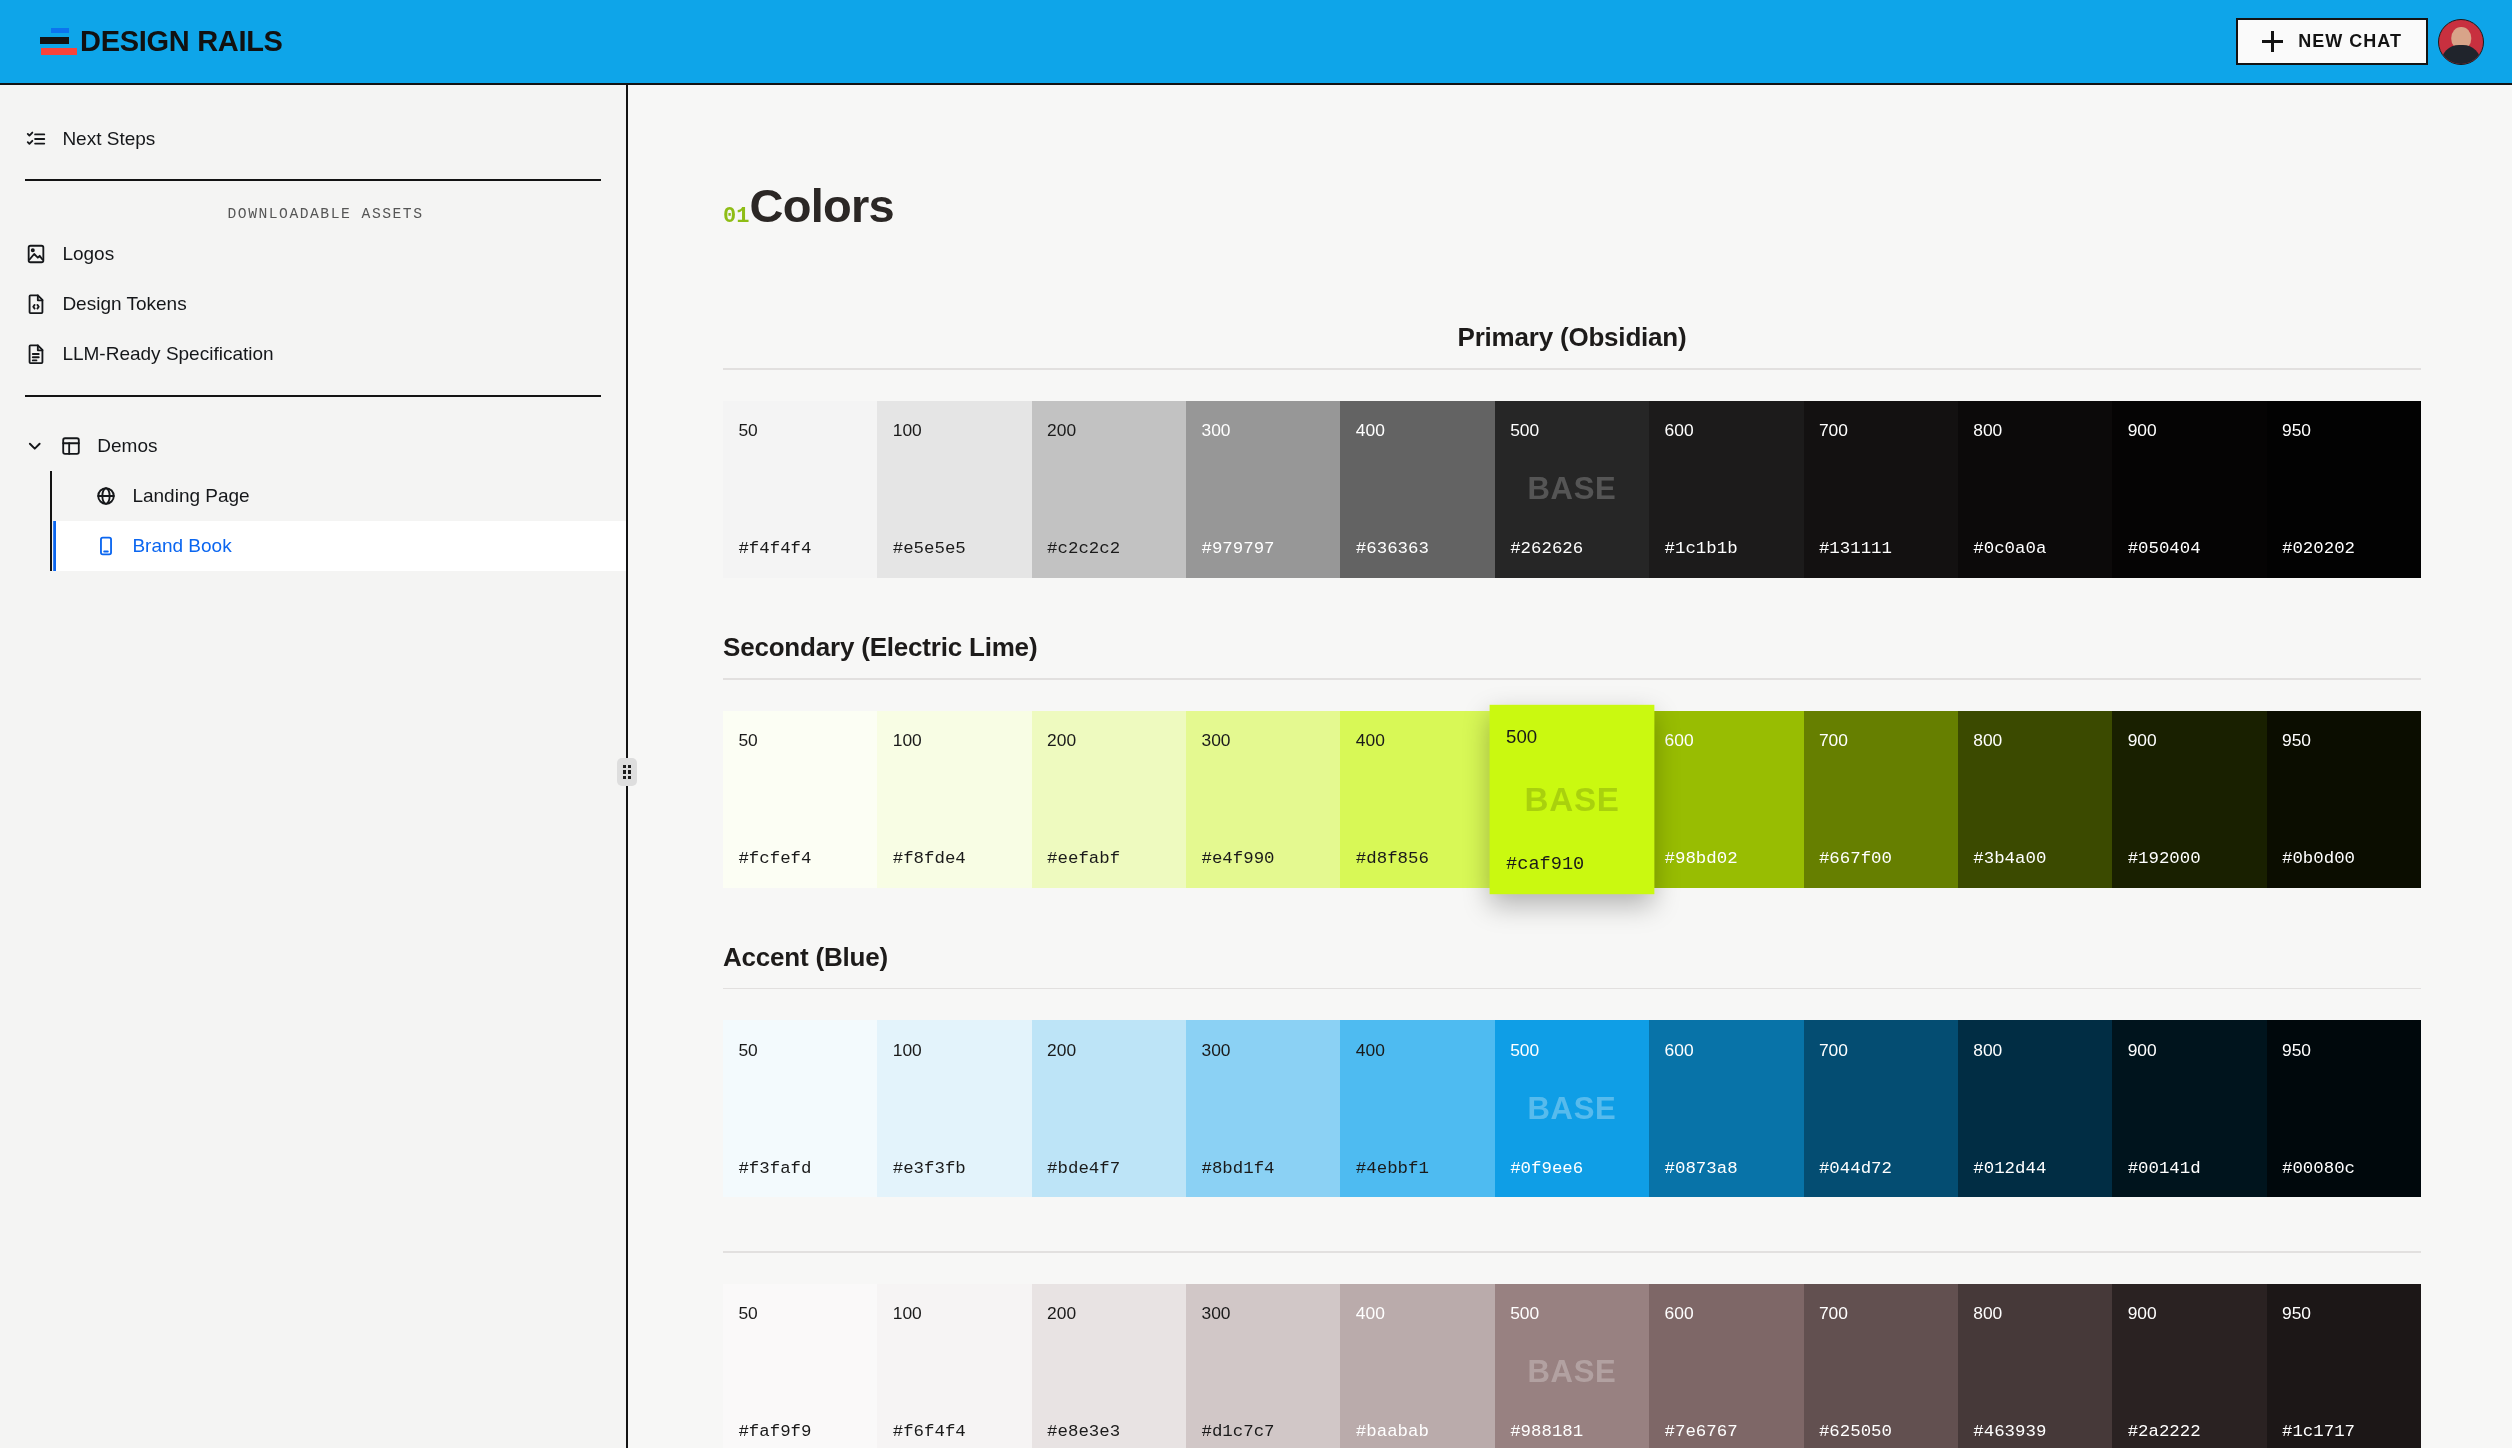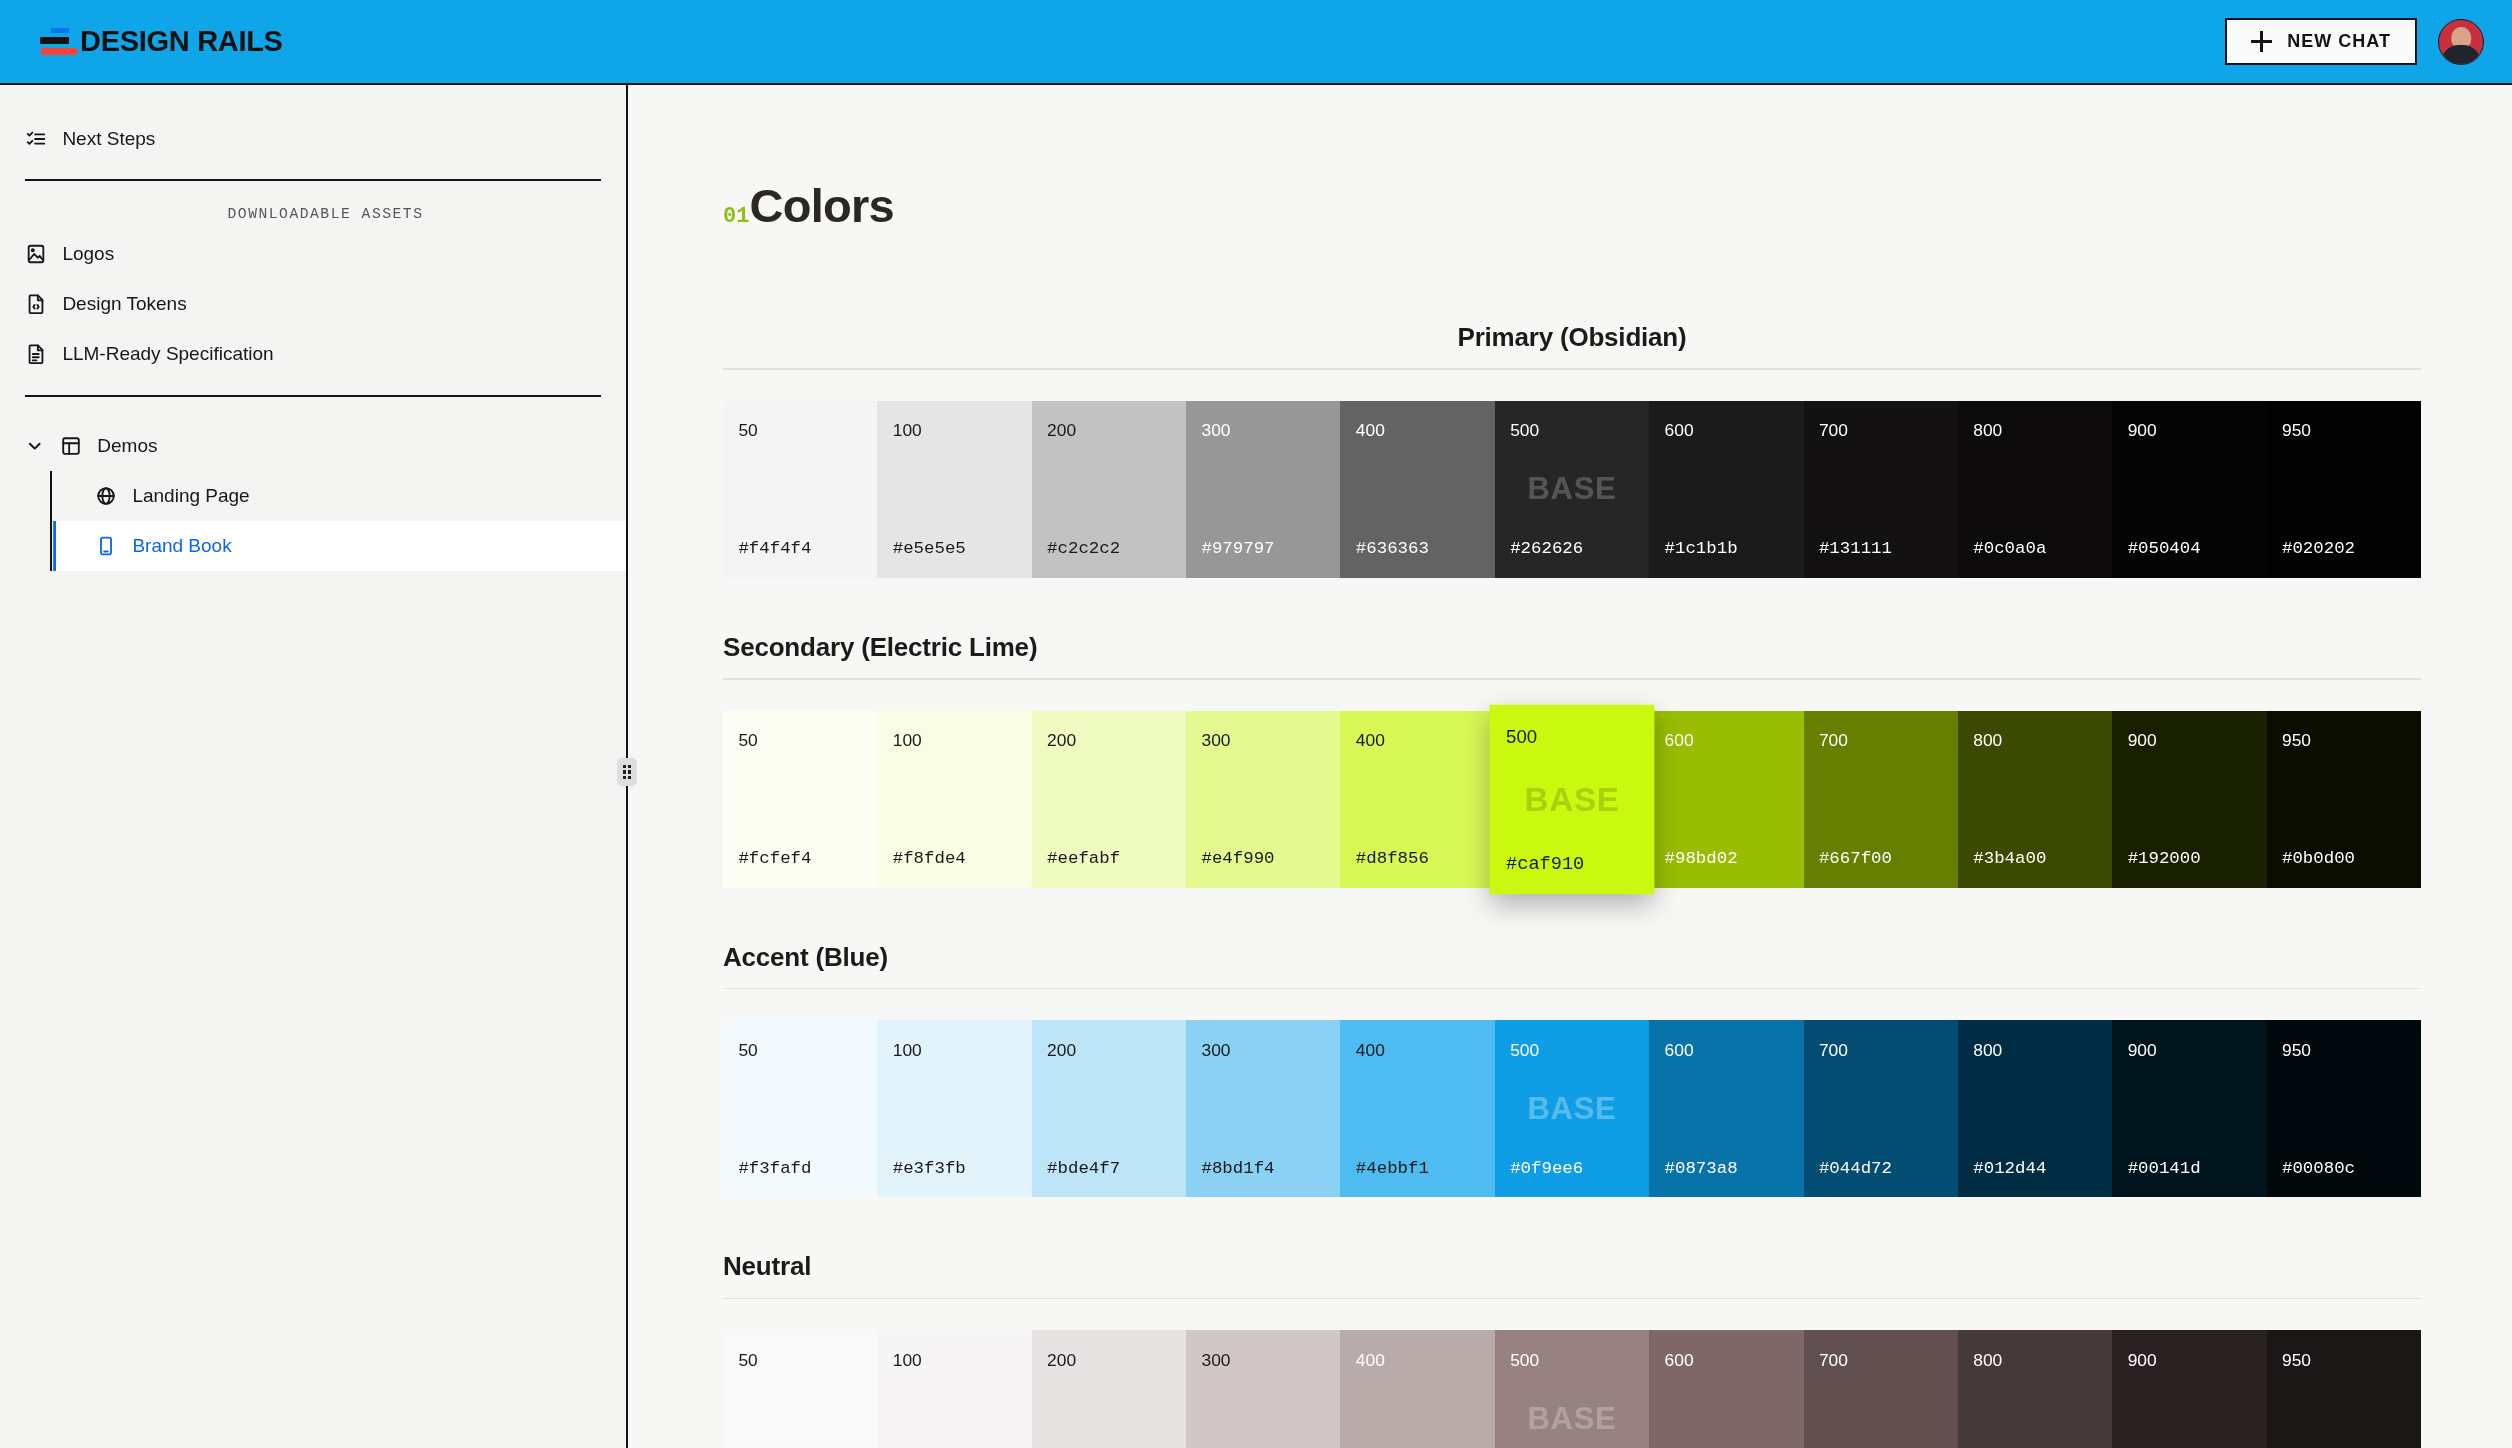--- a/index.html
+++ b/index.html
@@ -28,21 +28,21 @@
   .logo-bar-black { width: 29px; height: 7.7px; background: #131313; }
   .logo-bar-red   { width: 36px; height: 7.7px; background: #f9433a; margin-right:-7.7px;}
   .brand-name {
     margin-left: 11px;
     font-size: 29px; font-weight: 700;
     letter-spacing: -0.3px; color: #111;
   }
 
   .topbar-right {
     margin-left: auto; margin-right: 28px;
-    display: flex; align-items: center; gap: 21px; padding-left: 44px;
+    display: flex; align-items: center; gap: 10px; padding-left: 44px;
   }
   .new-chat-btn {
     display: flex; align-items: center; gap: 15.4px;
     height: 47px; padding: 0 24px;
     border: 2.1px solid #131313;
     background: #fafafa;
     font-size: 18px; font-weight: 600;
     letter-spacing: 1px; color: #131313;
     cursor: pointer;
   }
@@ -468,21 +468,20 @@
               <span class="shade">900</span>
               <span class="hex">#00141d</span>
             </div>
             <div class="swatch" style="background: rgb(0, 8, 12); color: rgb(255, 255, 255);">
               <span class="shade">950</span>
               <span class="hex">#00080c</span>
             </div>
           </div>
         </div>
         <div class="ramp" style="margin-top: 54px;">
-          <div class="ramp-title">Neutral</div>
           <div class="ramp-rule"></div>
           <div class="swatches">
             <div class="swatch" style="background: rgb(250, 249, 249); color: rgb(26, 26, 26);">
               <span class="shade">50</span>
               <span class="hex">#faf9f9</span>
             </div>
             <div class="swatch" style="background: rgb(246, 244, 244); color: rgb(26, 26, 26);">
               <span class="shade">100</span>
               <span class="hex">#f6f4f4</span>
             </div>

